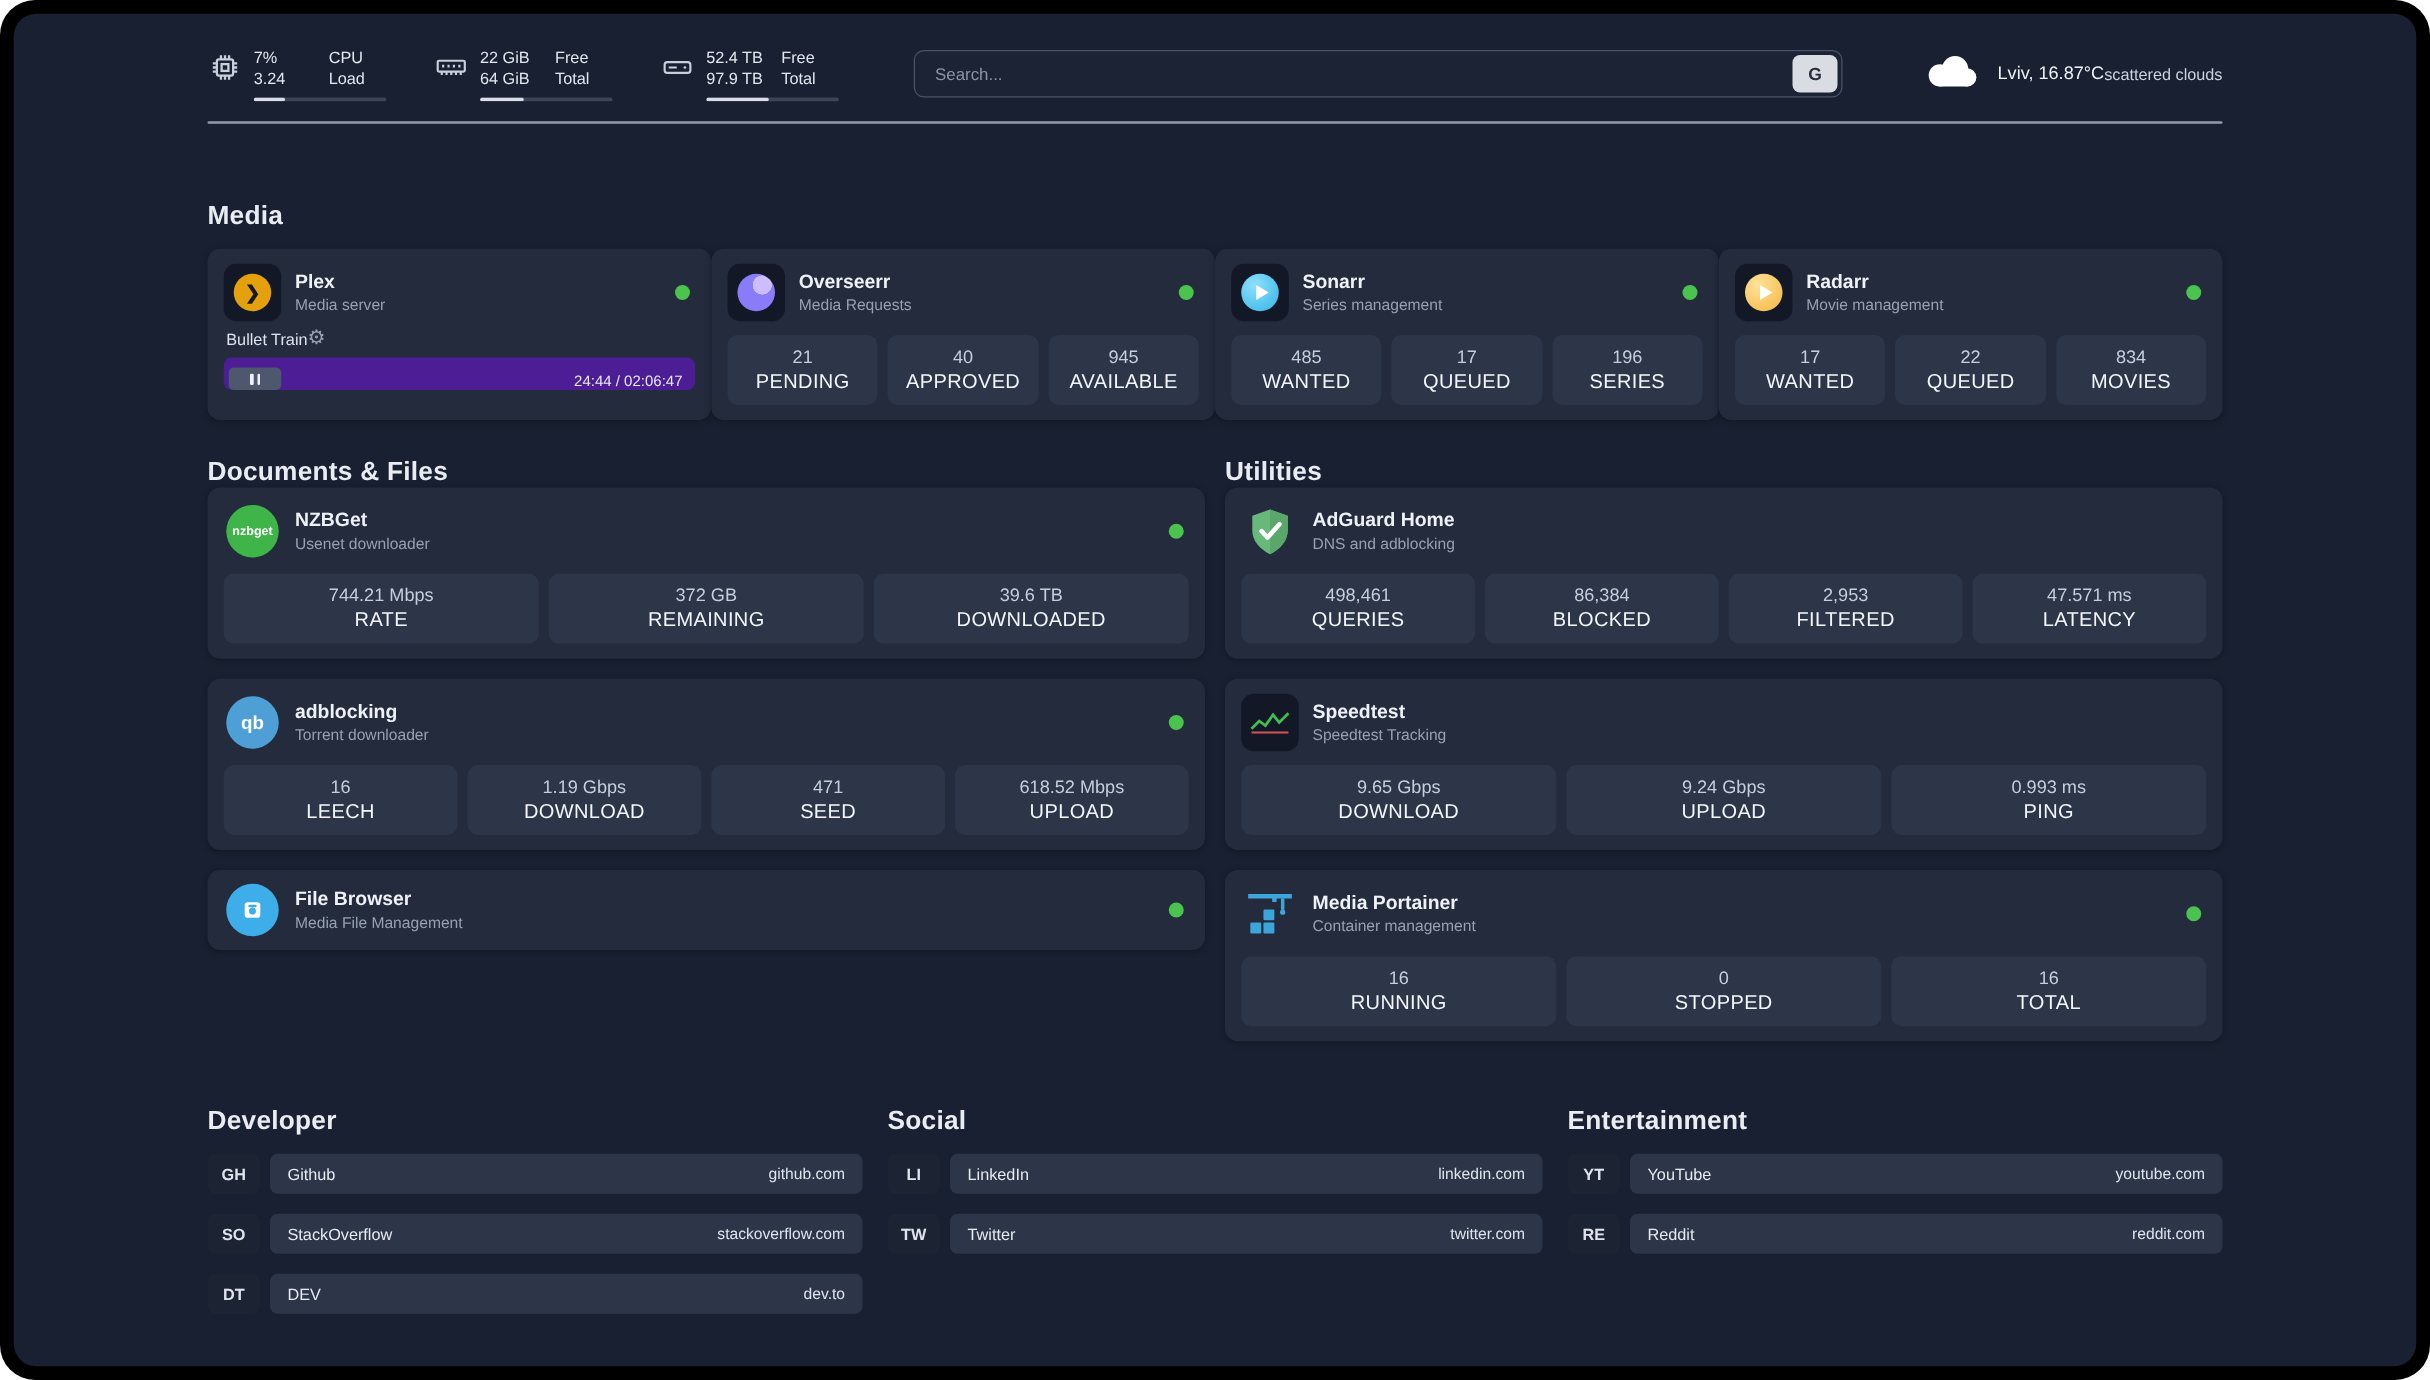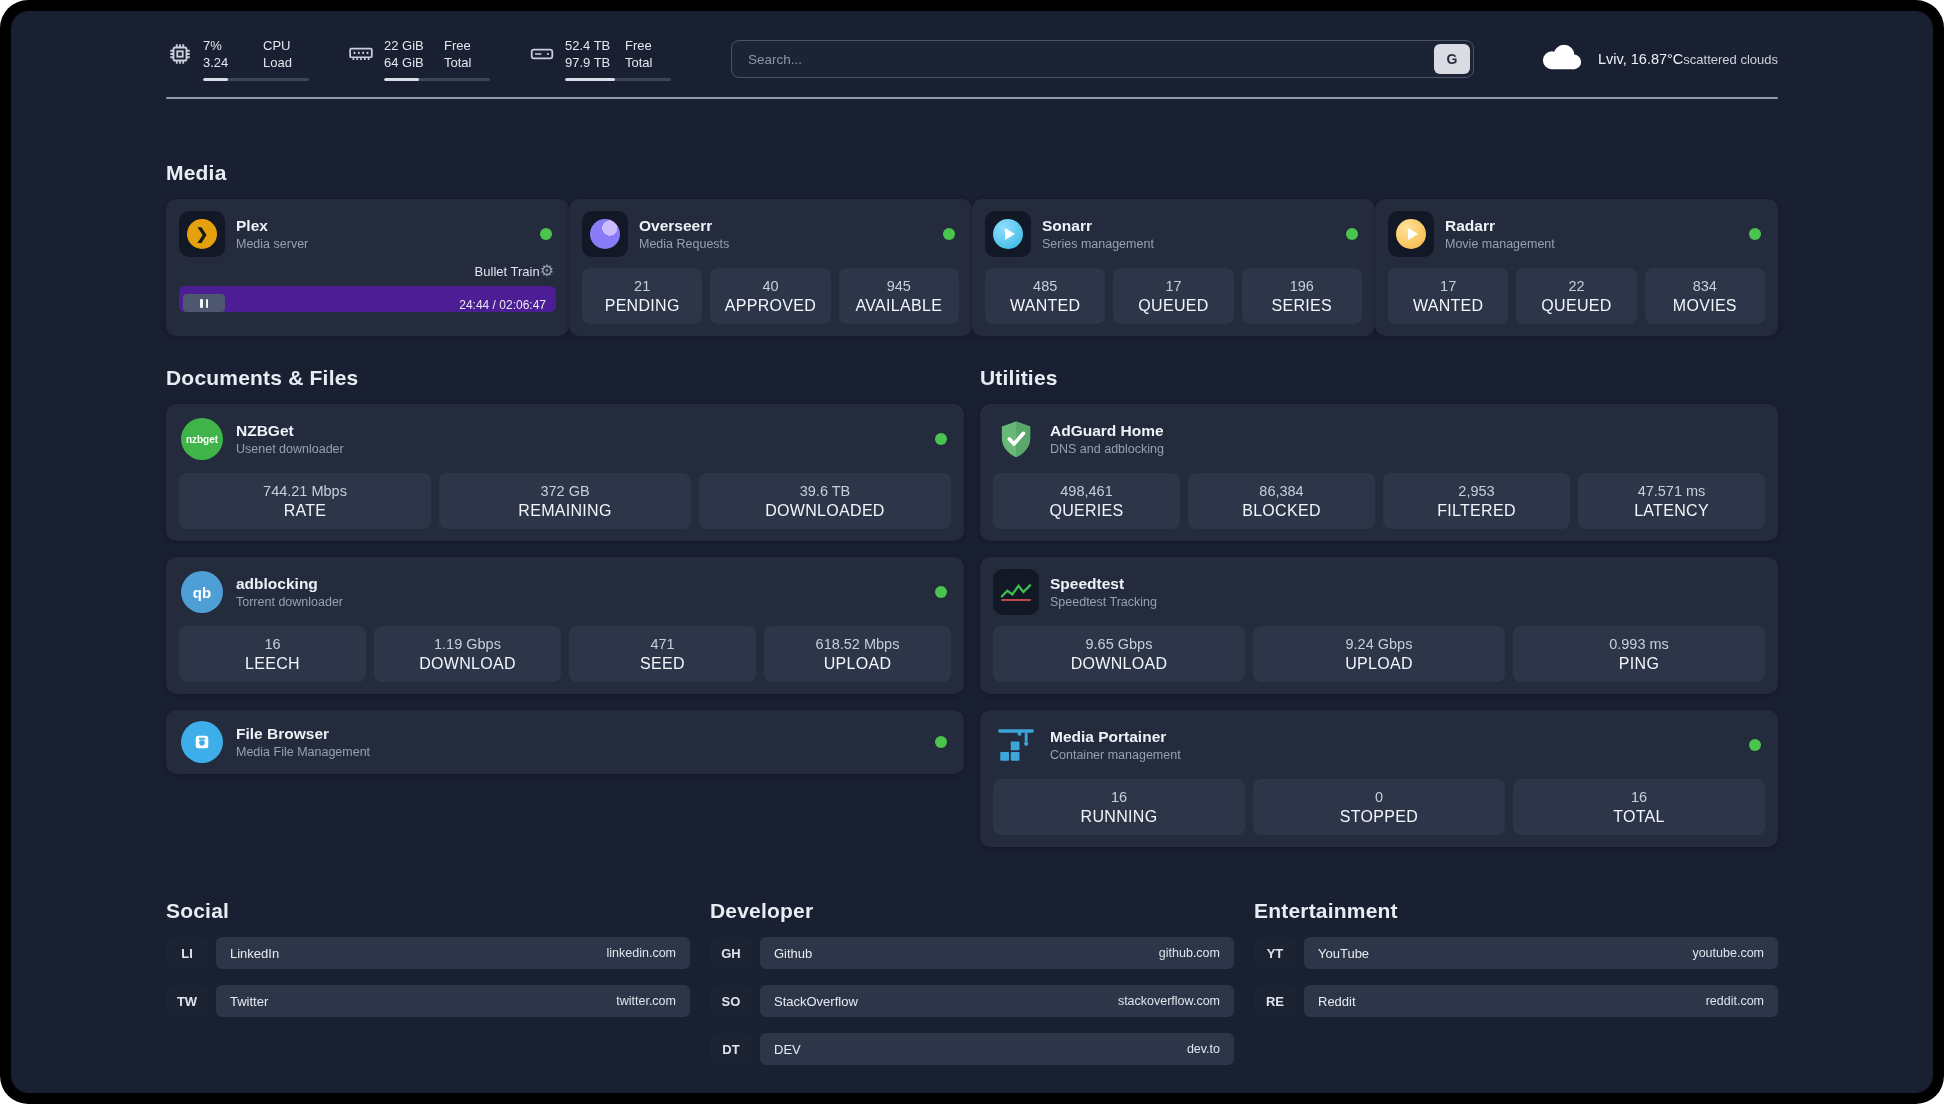--- a/index.html
+++ b/index.html
@@ -24,41 +24,41 @@
   .weather-text{display:flex;flex-direction:row;line-height:19px}
   .weather-loc{font-size:14.5px;color:#eef1f6}
   .weather-cond{font-size:13px;color:#ccd3de}
   .divider{height:2px;background:#a8b0bf;border-radius:1px;margin-top:16px;opacity:.85}
 
   
   .section-title{font-size:21px;font-weight:600;color:#e9edf3;letter-spacing:.2px}
   .media-title{margin:62px 0 14px}
   .media-grid{display:grid;grid-template-columns:repeat(4,1fr);gap:0}
   .cols-2{display:grid;grid-template-columns:1fr 1fr;gap:16px;margin-top:30px;align-items:start}
-  .col-title{margin-bottom:14px}
+  .col-title{}
   .col-stack{display:flex;flex-direction:column;gap:16px}
 
   
   .card{background:#242b3d;border-radius:10px;padding:12px 13px;box-shadow:0 1px 5px rgba(0,0,0,.28)}
   .card.slim{padding:9px 13px}
   .card-head{display:flex;align-items:center;gap:11px}
   .icon-tile{width:46px;height:46px;border-radius:10px;background:#121826;display:flex;align-items:center;justify-content:center;flex:none;cursor:pointer}
   .icon-plain{width:46px;height:46px;display:flex;align-items:center;justify-content:center;flex:none;cursor:pointer}
   .app-meta{display:flex;flex-direction:column;gap:2px;min-width:0}
   .app-name{font-size:15.5px;font-weight:600;color:#eef2f7;white-space:nowrap;cursor:pointer}
   .app-sub{font-size:12.5px;color:#96a0b1;white-space:nowrap}
   .dot{width:12px;height:12px;border-radius:50%;background:var(--status-online,#4ac34f);margin-left:auto;margin-right:4px;flex:none}
   .stats-row{display:flex;gap:8px;margin-top:11px}
   .stat-tile{flex:1;background:#2d3548;border-radius:8px;height:56px;display:flex;flex-direction:column;align-items:center;justify-content:center;gap:3px;min-width:0}
   .stat-value{font-size:14.5px;color:#c7cedb;white-space:nowrap}
   .stat-label{font-size:16px;font-weight:400;color:#f2f5fa;letter-spacing:.3px;white-space:nowrap}
 
   
   .player{margin-top:6px}
-  .player-top{display:flex;align-items:center;justify-content:flex-end;padding:0 2px}
+  .player-top{display:flex;align-items:center;justify-content:flex-start;padding:0 2px}
   .track-title{font-size:13px;color:#dfe4ec}
   .gear-icon{cursor:pointer;line-height:1}
   .gear-icon::before{content:"⚙";font-size:16px;color:#97a0b0}
   .player-bar{margin-top:7px;height:26px;background:#4c1d95;border-radius:6px;display:flex;align-items:flex-end;position:relative;padding:0 4px;cursor:pointer}
   .pause-pill{width:42px;height:18px;background:#4d586e;border-radius:4px;display:flex;align-items:center;justify-content:center;gap:3px;cursor:pointer}
   .pause-pill i{width:2.5px;height:9px;background:#eef1f6;border-radius:1px;display:block}
   .player-time{position:absolute;right:10px;font-size:12px;color:#e8ecf2}
 
   
   .plex-circle{width:30px;height:30px;border-radius:50%;background:var(--plex,#e5a00d);display:flex;align-items:center;justify-content:center}
@@ -484,61 +484,61 @@
               <span class="stat-label">TOTAL</span>
             </div>
           </div>
         </div>
       </div>
     </div>
   </div>
 
   <div class="bookmarks">
     <div>
+      <h2 class="section-title">Developer</h2>
+      <div class="bm-rows">
+        <div class="bm-row">
+          <span class="bm-abbr">GH</span>
+          <span class="bm-bar">
+                <span class="bm-name">Github</span>
+                <span class="bm-url">github.com</span>
+              </span>
+        </div>
+        <div class="bm-row">
+          <span class="bm-abbr">SO</span>
+          <span class="bm-bar">
+                <span class="bm-name">StackOverflow</span>
+                <span class="bm-url">stackoverflow.com</span>
+              </span>
+        </div>
+        <div class="bm-row">
+          <span class="bm-abbr">DT</span>
+          <span class="bm-bar">
+                <span class="bm-name">DEV</span>
+                <span class="bm-url">dev.to</span>
+              </span>
+        </div>
+      </div>
+    </div>
+
+    <div>
       <h2 class="section-title">Social</h2>
       <div class="bm-rows">
         <div class="bm-row">
           <span class="bm-abbr">LI</span>
           <span class="bm-bar">
                 <span class="bm-name">LinkedIn</span>
                 <span class="bm-url">linkedin.com</span>
               </span>
         </div>
         <div class="bm-row">
           <span class="bm-abbr">TW</span>
           <span class="bm-bar">
                 <span class="bm-name">Twitter</span>
                 <span class="bm-url">twitter.com</span>
-              </span>
-        </div>
-      </div>
-    </div>
-
-    <div>
-      <h2 class="section-title">Developer</h2>
-      <div class="bm-rows">
-        <div class="bm-row">
-          <span class="bm-abbr">GH</span>
-          <span class="bm-bar">
-                <span class="bm-name">Github</span>
-                <span class="bm-url">github.com</span>
-              </span>
-        </div>
-        <div class="bm-row">
-          <span class="bm-abbr">SO</span>
-          <span class="bm-bar">
-                <span class="bm-name">StackOverflow</span>
-                <span class="bm-url">stackoverflow.com</span>
-              </span>
-        </div>
-        <div class="bm-row">
-          <span class="bm-abbr">DT</span>
-          <span class="bm-bar">
-                <span class="bm-name">DEV</span>
-                <span class="bm-url">dev.to</span>
               </span>
         </div>
       </div>
     </div>
 
     <div>
       <h2 class="section-title">Entertainment</h2>
       <div class="bm-rows">
         <div class="bm-row">
           <span class="bm-abbr">YT</span>

